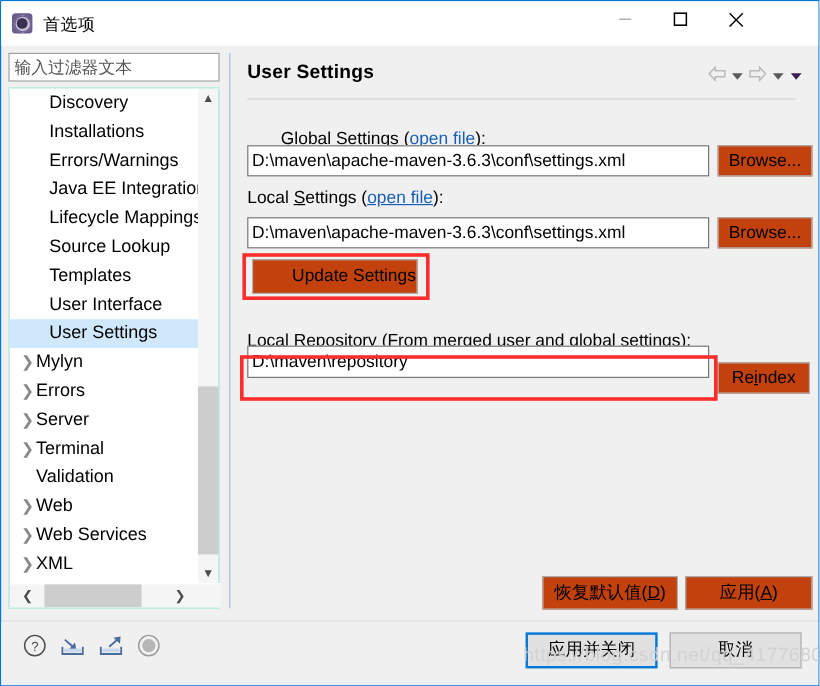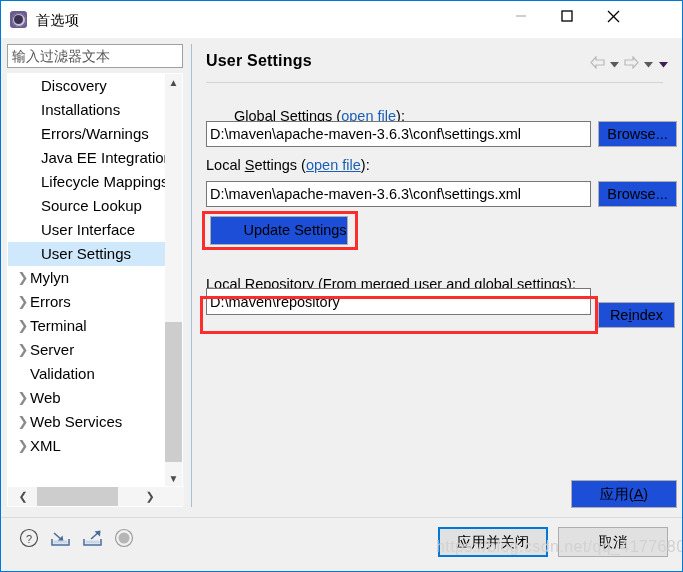--- a/index.html
+++ b/index.html
@@ -273,21 +273,21 @@
     font-size: 14.5px;
     color: #000000;
     padding: 0 3px;
     outline: none;
     height: 26px;
     line-height: 24px;
   }
   .btn {
     box-sizing: border-box;
     border: 1px solid #adadad;
-    background: #1d4ed8;
+    background: #c2410c;
     font-family: "Liberation Sans", sans-serif;
     font-size: 14.5px;
     color: #000000;
     height: 26px;
     line-height: 24px;
     text-align: center;
     cursor: default;
     white-space: nowrap;
     padding: 0;
   }
@@ -406,26 +406,27 @@
 
     <div id="tree-outer">
       <div id="tree-clip">
         <div id="tree-list">
             <div class="tree-row child"><span class="lbl">Discovery</span></div>
             <div class="tree-row child"><span class="lbl">Installations</span></div>
             <div class="tree-row child"><span class="lbl">Errors/Warnings</span></div>
             <div class="tree-row child"><span class="lbl">Java EE Integration</span></div>
             <div class="tree-row child"><span class="lbl">Lifecycle Mappings</span></div>
             <div class="tree-row child"><span class="lbl">Source Lookup</span></div>
+            <div class="tree-row child"><span class="lbl">Templates</span></div>
             <div class="tree-row child"><span class="lbl">User Interface</span></div>
             <div class="tree-row child selected"><span class="lbl">User Settings</span></div>
             <div class="tree-row"><span class="arrow">❯</span><span class="lbl">Mylyn</span></div>
             <div class="tree-row"><span class="arrow">❯</span><span class="lbl">Errors</span></div>
+            <div class="tree-row"><span class="arrow">❯</span><span class="lbl">Server</span></div>
             <div class="tree-row"><span class="arrow">❯</span><span class="lbl">Terminal</span></div>
-            <div class="tree-row"><span class="arrow">❯</span><span class="lbl">Server</span></div>
             <div class="tree-row"><span class="arrow spacer">❯</span><span class="lbl">Validation</span></div>
             <div class="tree-row"><span class="arrow">❯</span><span class="lbl">Web</span></div>
             <div class="tree-row"><span class="arrow">❯</span><span class="lbl">Web Services</span></div>
             <div class="tree-row"><span class="arrow">❯</span><span class="lbl">XML</span></div>
           </div>
       </div>
 
       <div id="tree-vscroll">
         <div class="sb-arrow up">▲</div>
         <div id="tree-vthumb"></div>
@@ -489,20 +490,23 @@
     <button class="btn" style="position:absolute;left:18px;top:172px;width:138px;height:29px;line-height:27px;padding-left:32px;">Update Settings</button>
     <div class="redbox" style="left:10px;top:167px;width:156px;height:39px;"></div>
 
     <div class="field-label" style="position:absolute;left:14px;top:232px;">Local Repository (From merged user and global settings):</div>
     <input class="text-input" type="text" style="position: absolute; left: 14px; top: 244px; width: 385px; height: 27px; line-height: 25px;" value="D:\maven\repository">
     <button class="btn" style="position:absolute;left:406px;top:258px;width:77px;">
       <span>Re</span><u>i</u><span>ndex</span>
     </button>
     <div class="redbox" style="left:8px;top:252px;width:398px;height:38px;"></div>
 
+    <button class="btn" style="position:absolute;left:260px;top:436px;width:113px;height:28px;line-height:26px;">
+      <span>恢复默认值(</span><u>D</u><span>)</span>
+    </button>
     <button class="btn" style="position:absolute;left:379px;top:436px;width:106px;height:28px;line-height:26px;">
       <span>应用(</span><u>A</u><span>)</span>
     </button>
   </div>
 
   <div id="footer-sep"></div>
   <div id="footer">
     <div id="footer-icons">
       <span>
         <svg width="20" height="20" viewBox="0 0 20 20">

